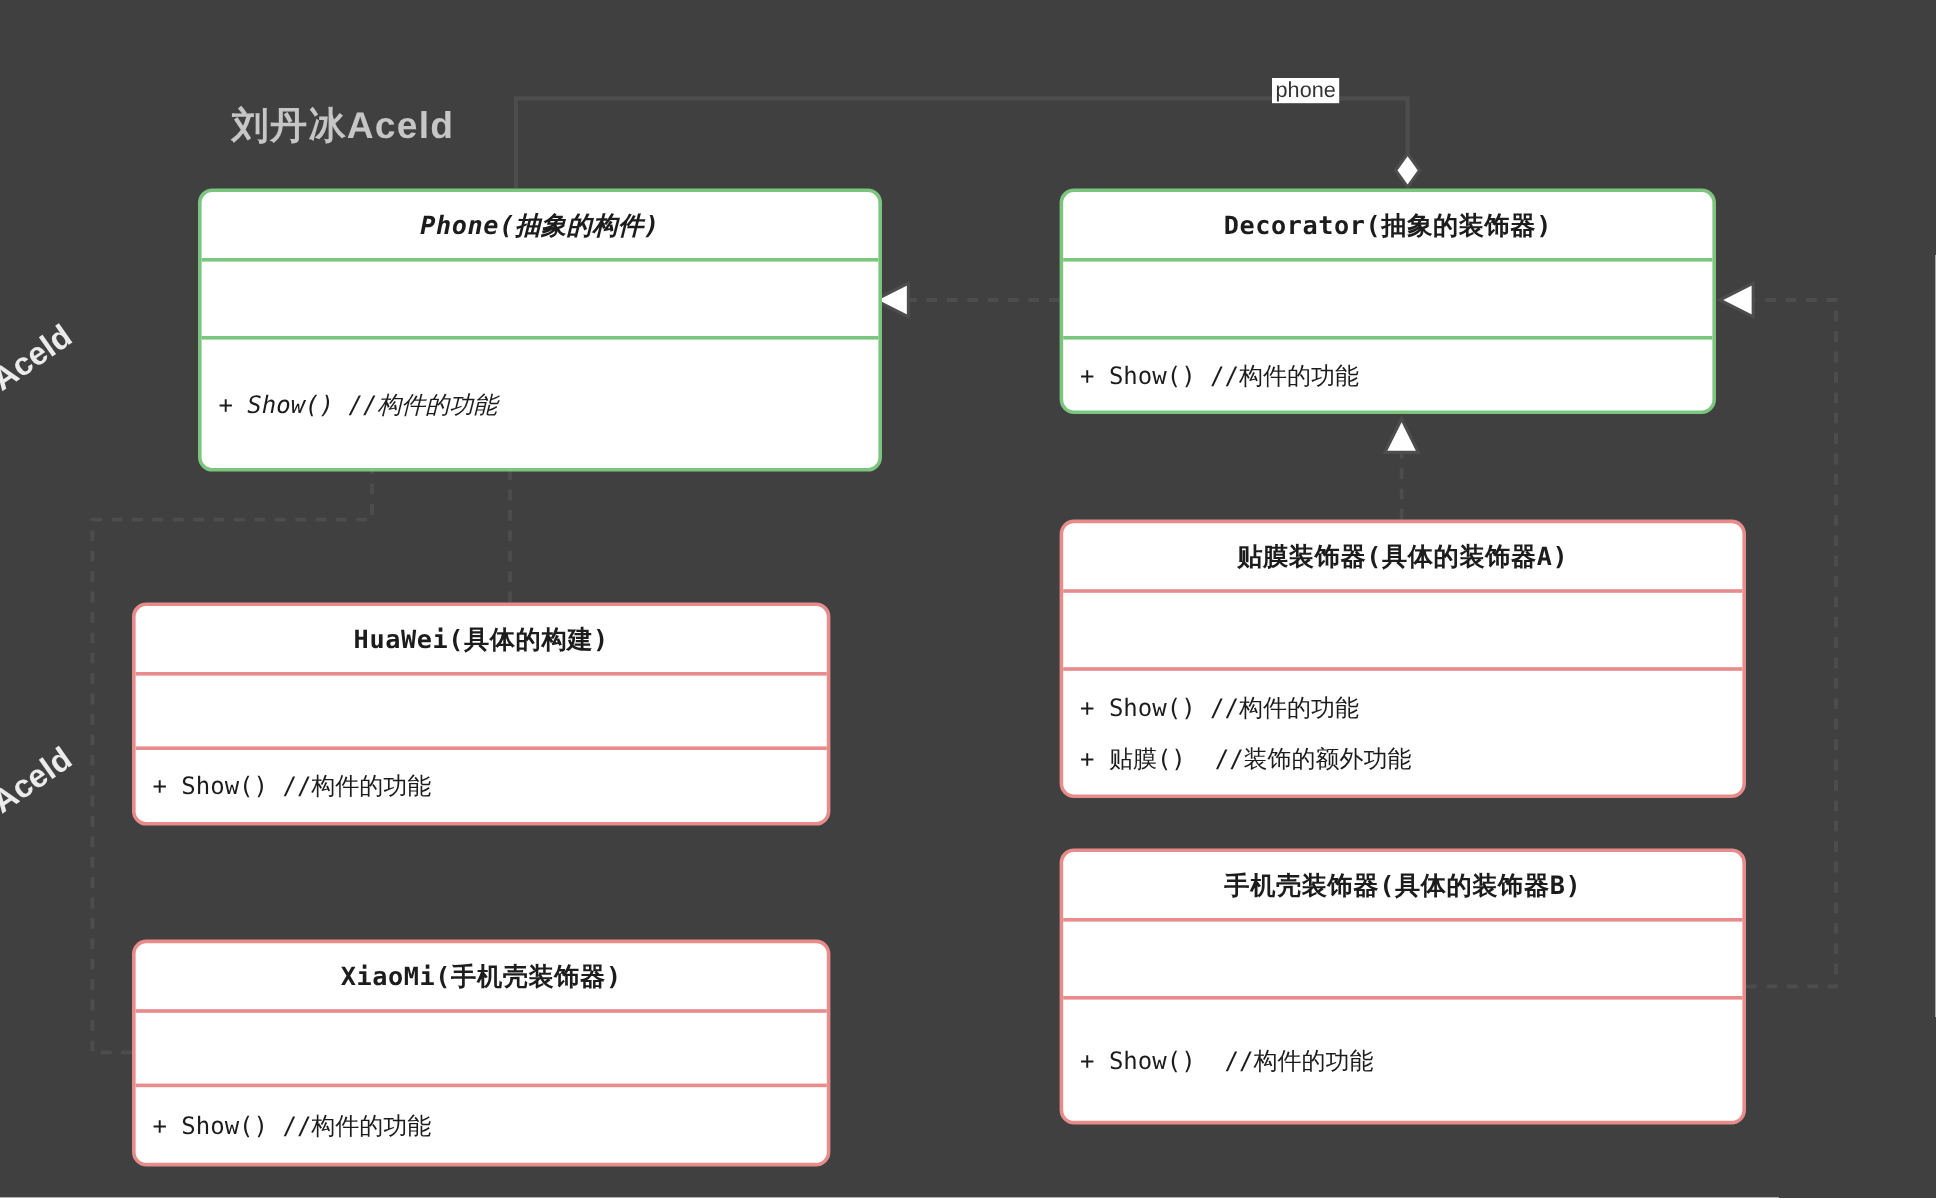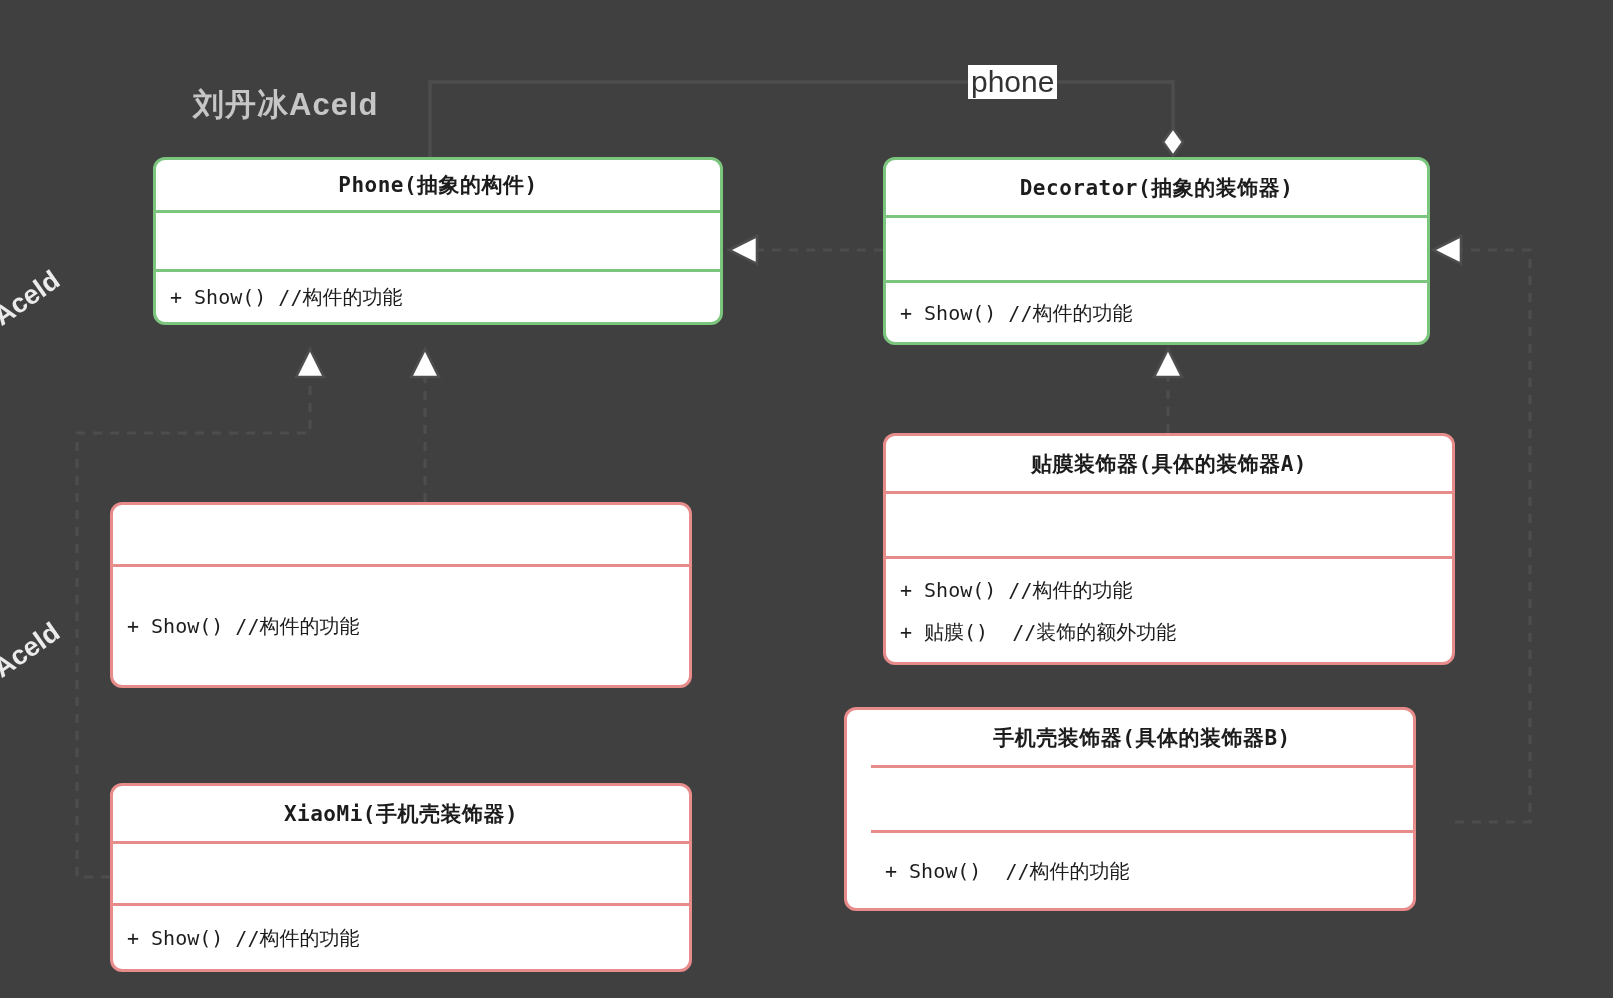--- a/index.html
+++ b/index.html
@@ -20,30 +20,30 @@
     font-weight:bold;font-size:21px;letter-spacing:0.5px;
   }
   .classbox .r2{height:65px;border-bottom:3px solid var(--bc);}
   .classbox.short .r2{height:62px;}
   .classbox .r3{flex:1;padding:4px 14px;display:flex;flex-direction:column;justify-content:center;}
   .classbox .method{font-size:20px;line-height:42px;white-space:pre;}
 
   .abstract{--bc:#7cc57f;}
   .concrete{--bc:#e78b8b;}
 
-  #box-phone    {left:153px;top:157px;width:570px;height:168px;}
+  #box-phone    {left:165px;top:157px;width:570px;height:236px;font-style:italic;}
   #box-decorator{left:883px;top:157px;width:547px;height:188px;}
   #box-huawei   {left:110px;top:502px;width:582px;height:186px;}
   #box-xiaomi   {left:110px;top:783px;width:582px;height:189px;}
   #box-deco-a   {left:883px;top:433px;width:572px;height:232px;justify-content:space-between;}
-  #box-deco-b   {left:844px;top:707px;width:572px;height:204px;padding-left:24px;}
+  #box-deco-b   {left:883px;top:707px;width:572px;height:230px;}
 
   .edge-label{
-    position:absolute;left:968px;top:65px;padding:0 3px;background:#ffffff;
-    font-family:"Liberation Sans","DejaVu Sans",sans-serif;font-size:30px;color:#333;
+    position:absolute;left:1060px;top:65px;padding:0 3px;background:#ffffff;
+    font-family:"Liberation Sans","DejaVu Sans",sans-serif;font-size:18px;color:#333;
   }
   .wm-main{
     position:absolute;left:193px;top:84px;
     font-family:"Liberation Sans","DejaVu Sans",sans-serif;
     font-weight:bold;font-size:31px;color:#c6c6c6;letter-spacing:1px;
   }
   .wm-side{
     position:absolute;font-family:"Liberation Sans","DejaVu Sans",sans-serif;
     font-weight:bold;font-size:27px;color:#ebebeb;transform:rotate(-35deg);
   }
@@ -92,20 +92,21 @@
 
   <div class="classbox abstract" id="box-decorator">
     <div class="r1">Decorator(抽象的装饰器)</div>
     <div class="r2"></div>
     <div class="r3">
       <div class="method">+ Show() //构件的功能</div>
     </div>
   </div>
 
   <div class="classbox concrete short" id="box-huawei">
+    <div class="r1">HuaWei(具体的构建)</div>
     <div class="r2"></div>
     <div class="r3">
       <div class="method">+ Show() //构件的功能</div>
     </div>
   </div>
 
   <div class="classbox concrete short" id="box-xiaomi">
     <div class="r1">XiaoMi(手机壳装饰器)</div>
     <div class="r2"></div>
     <div class="r3">

